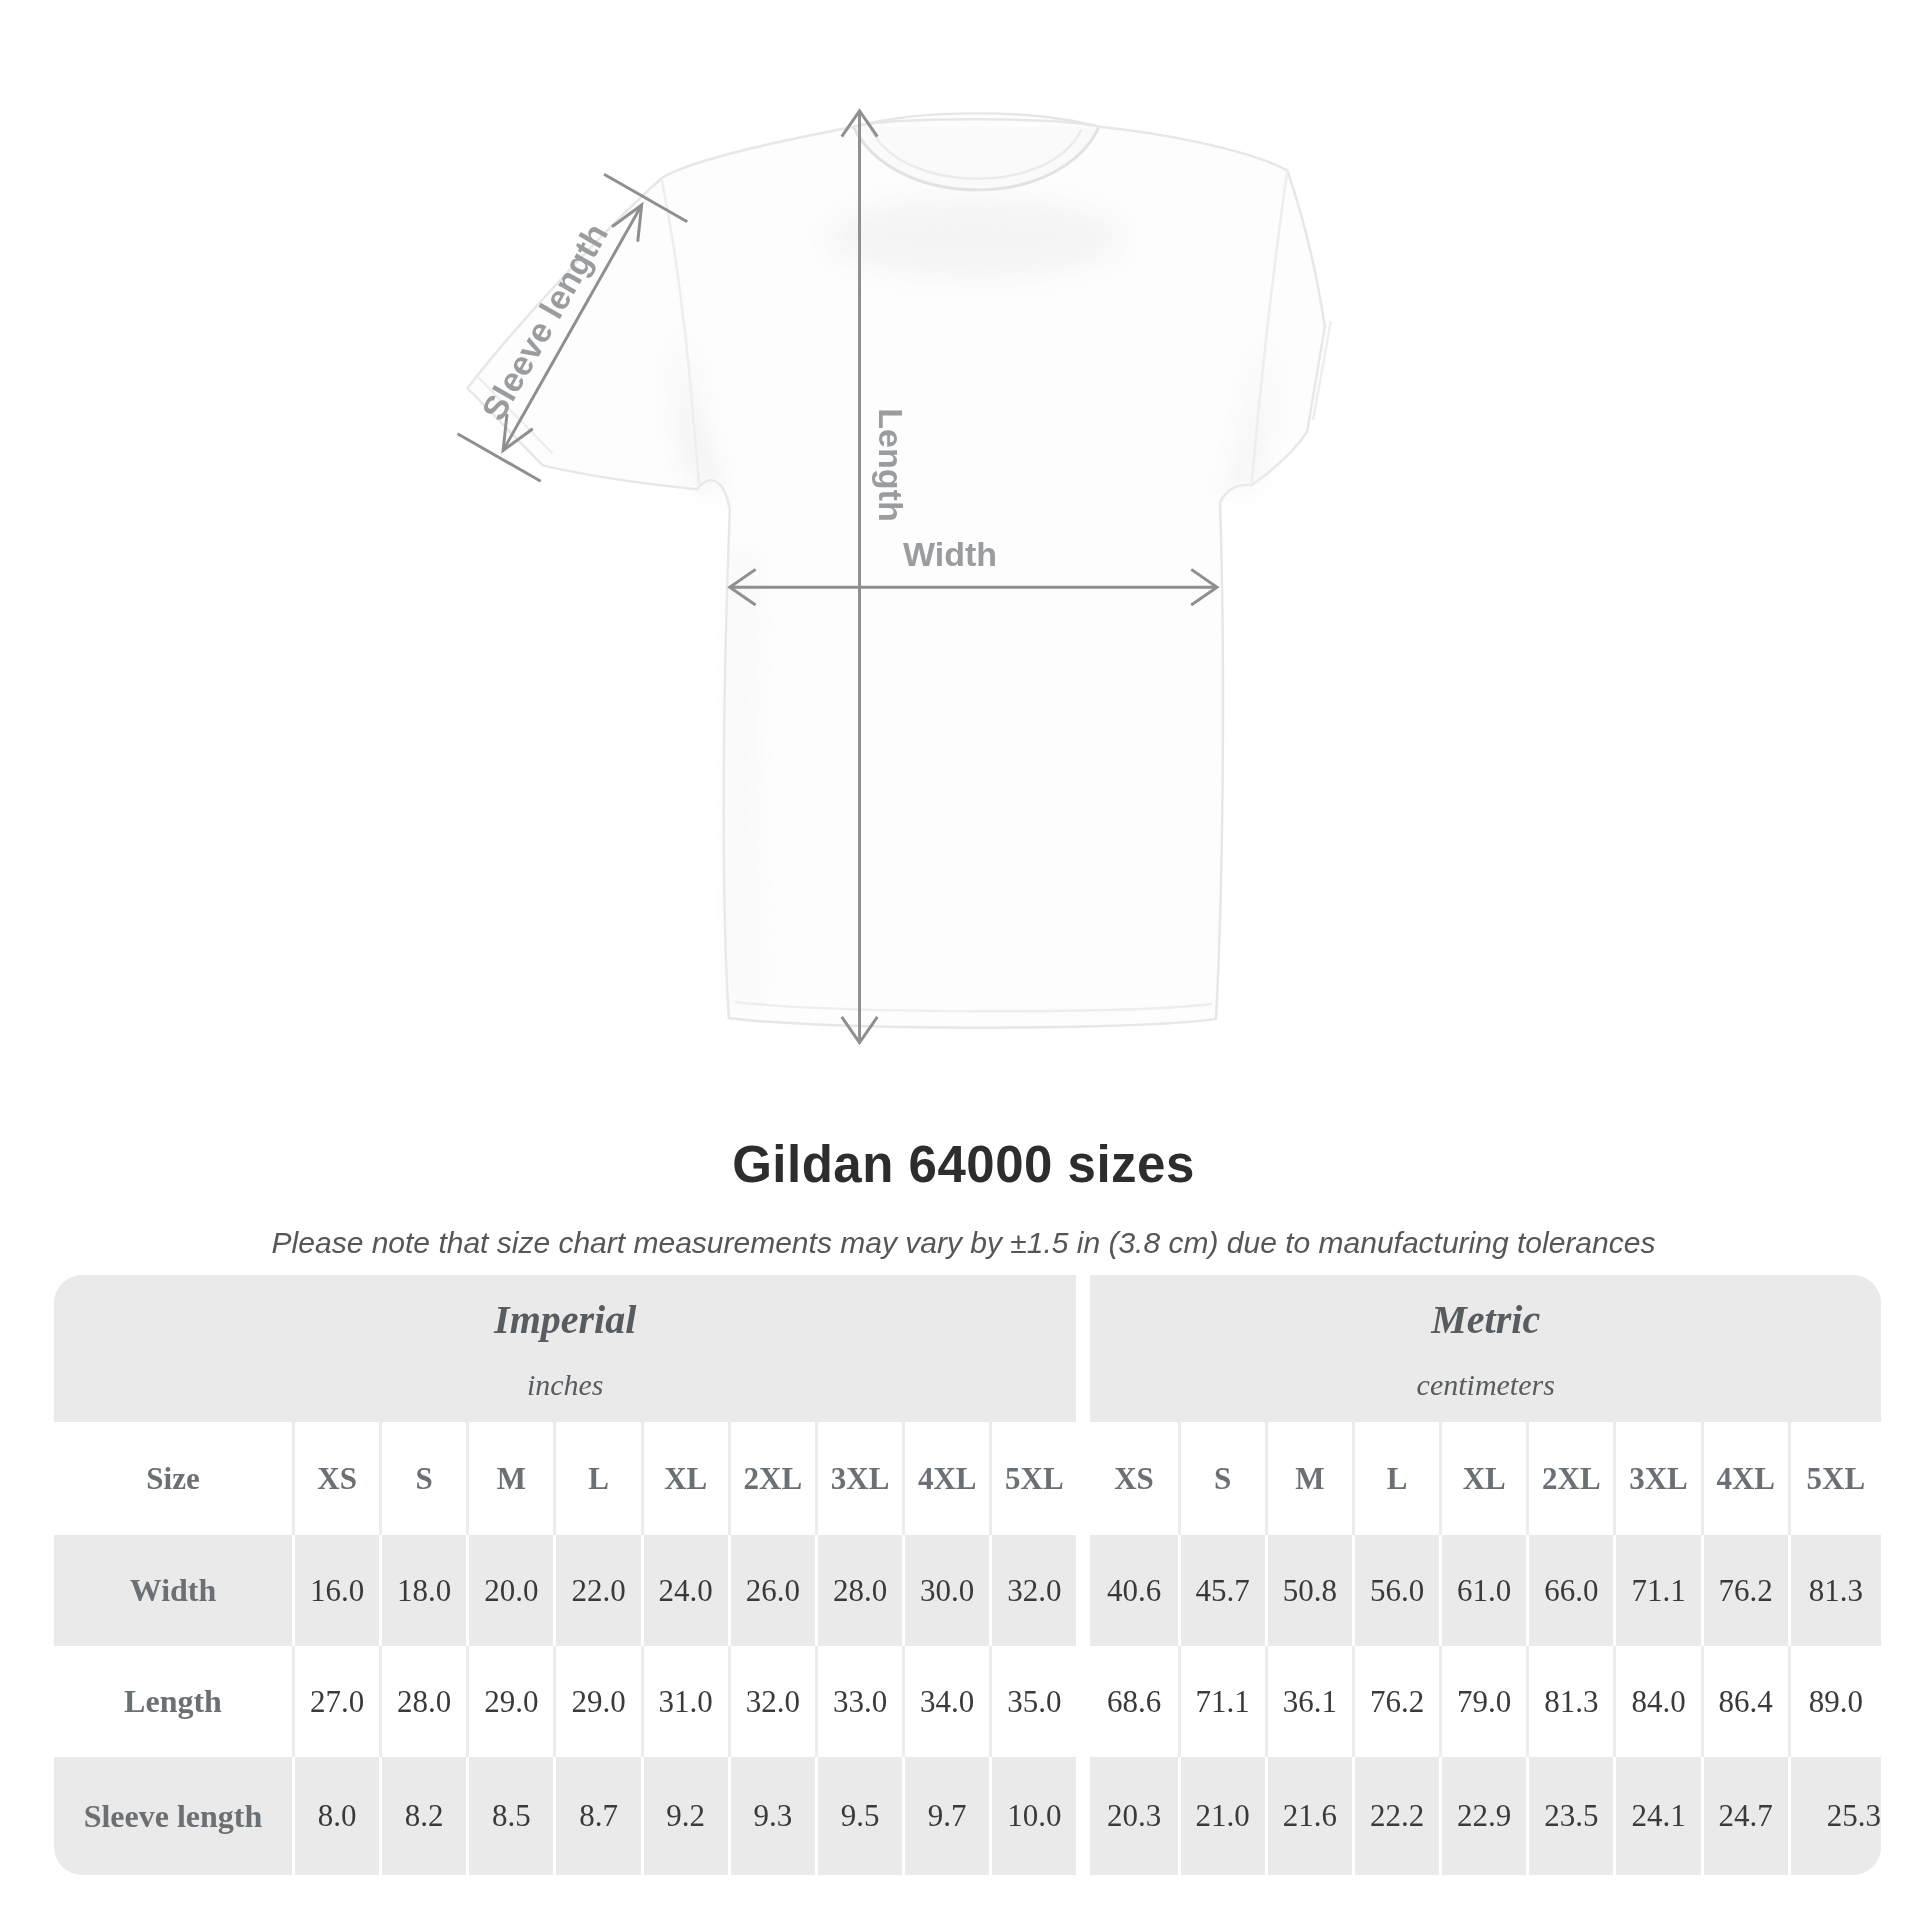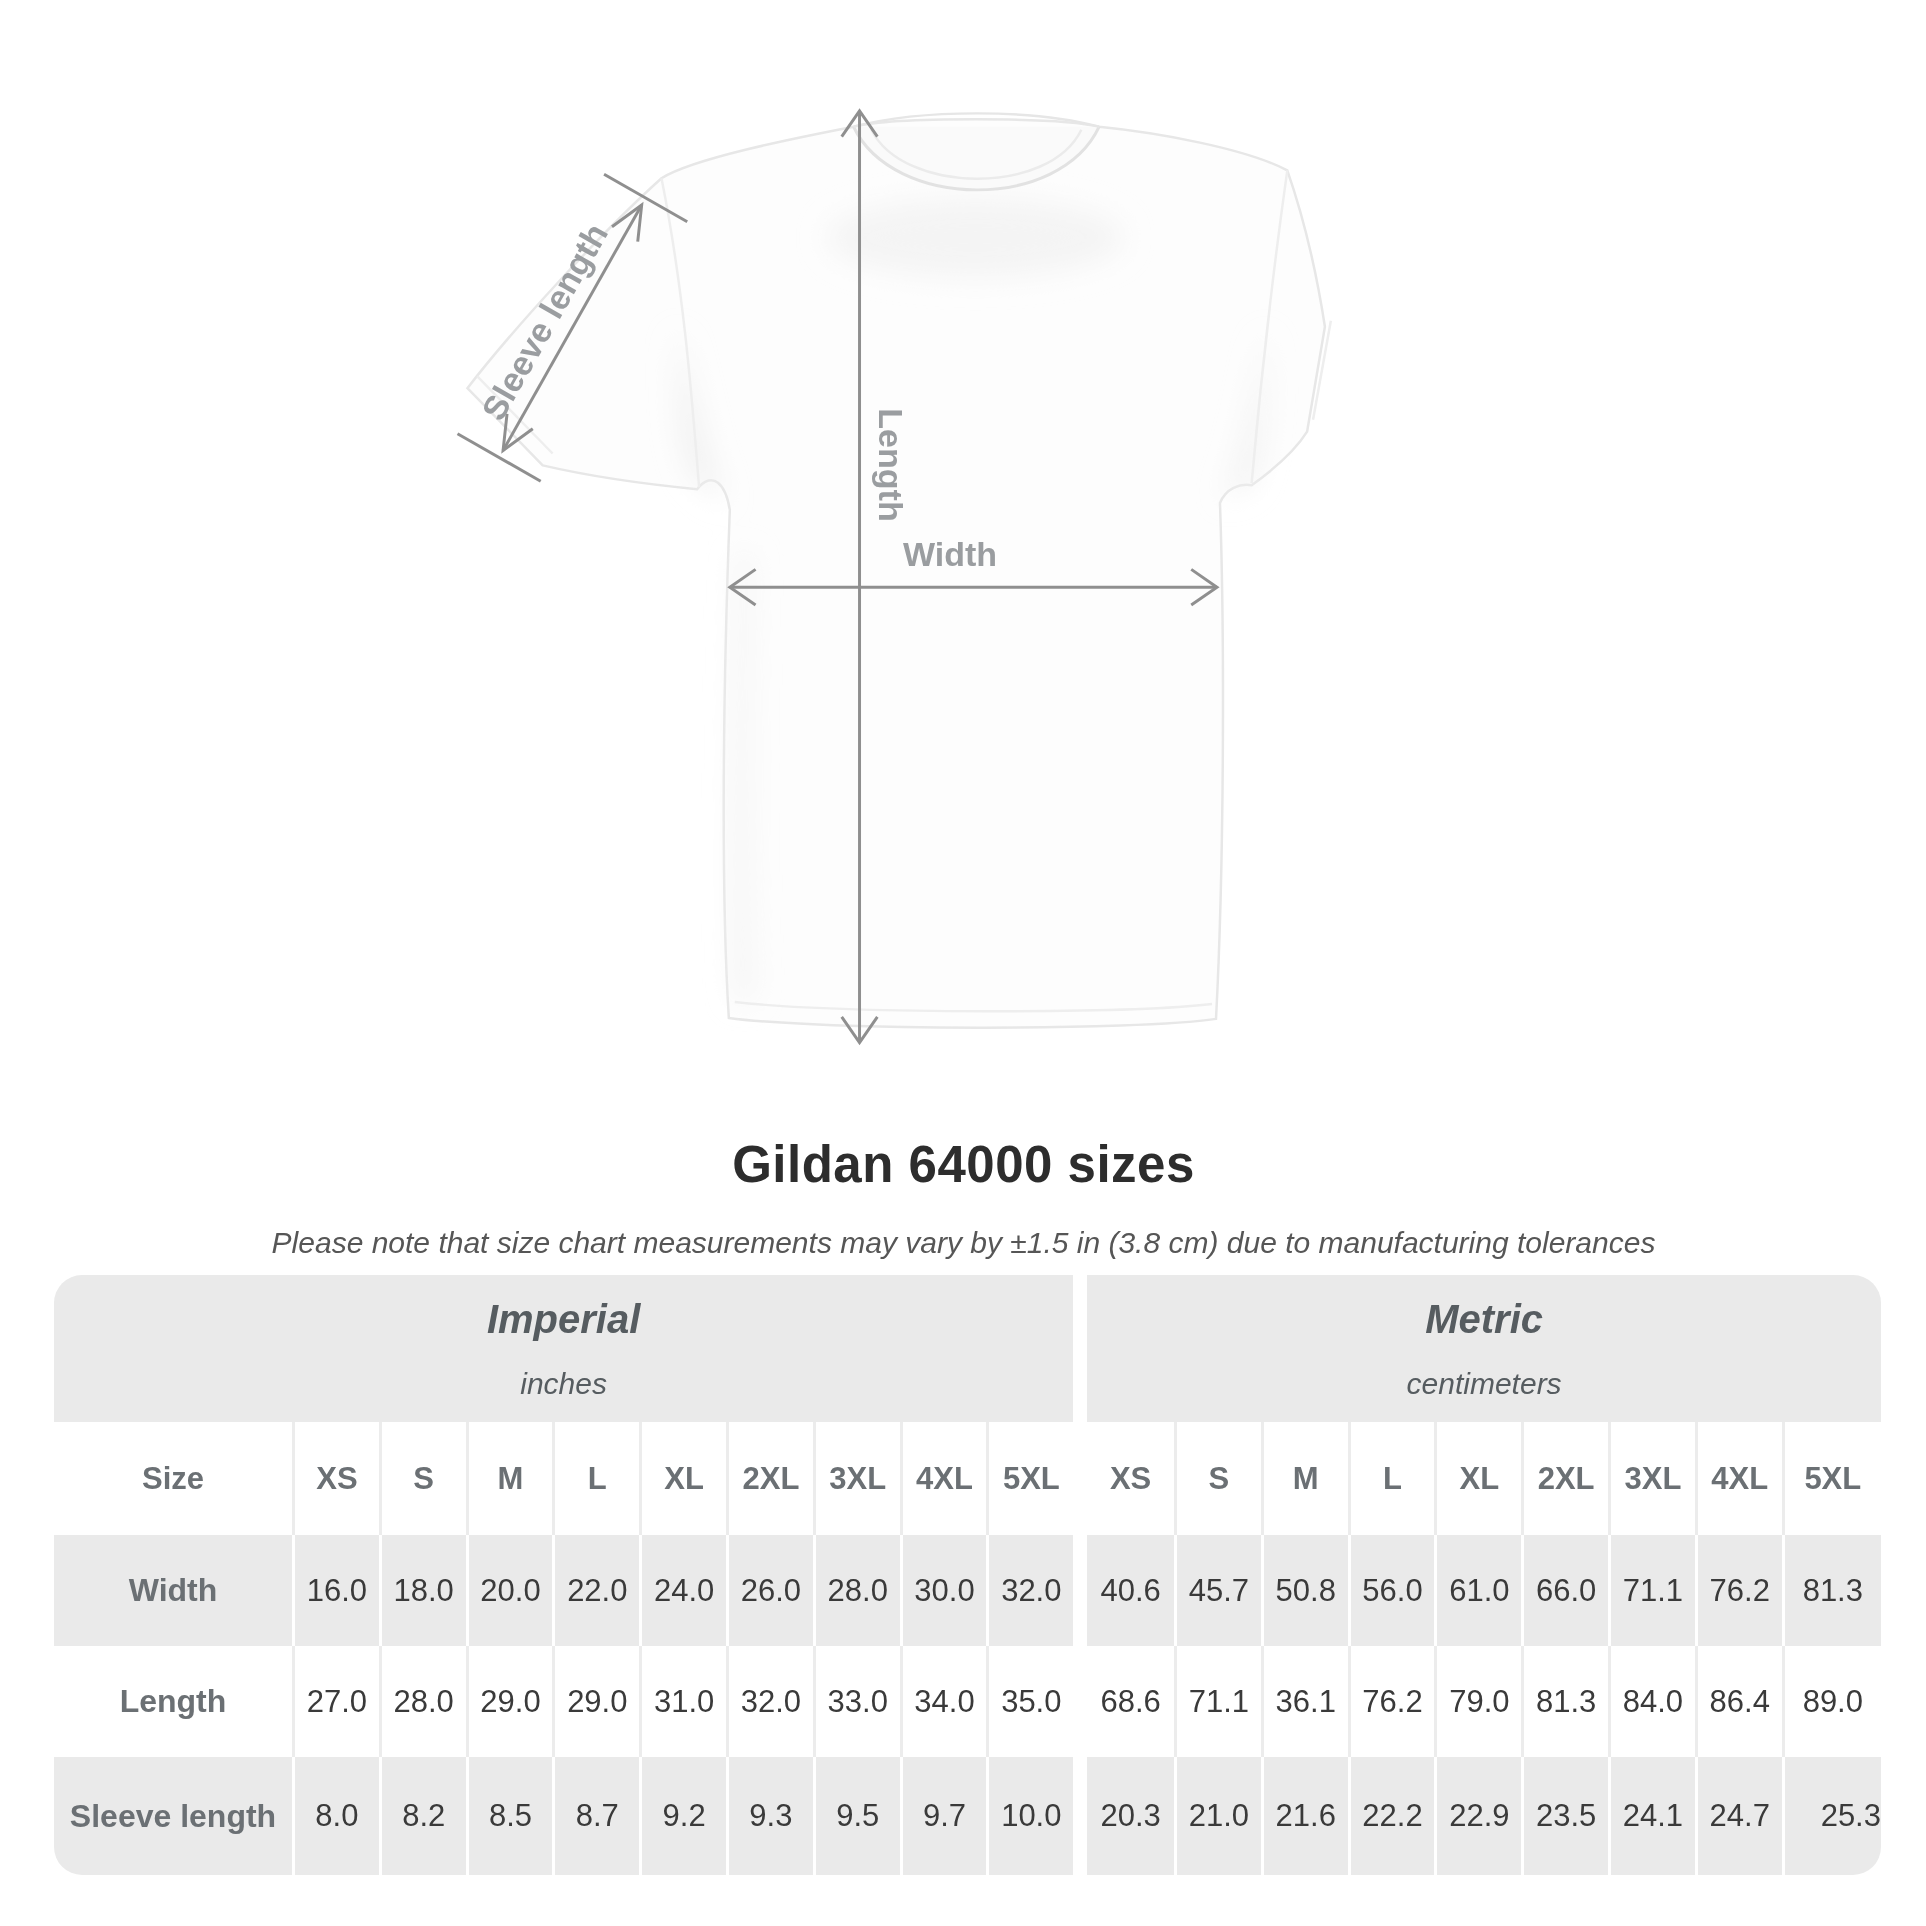--- a/index.html
+++ b/index.html
@@ -24,20 +24,21 @@
   .page-subtitle{
     position:absolute;left:0;top:1226px;width:1927px;text-align:center;
     font-size:30px;font-style:italic;color:#565656;
   }
   
   .size-table{
     position:absolute;left:54px;top:1275px;width:1827px;height:427px;
     display:grid;
     grid-template-columns:238px repeat(9,1fr) 14px repeat(9,1fr);
     grid-template-rows:147px 113px 111px 111px 118px;
+    font-family:Liberation Serif, serif;
   }
   .cell{display:flex;flex-direction:column;align-items:center;justify-content:center;}
   .sec-header{background:#eaeaea;}
   .sec-header.left{border-top-left-radius:28px;}
   .sec-header.right{border-top-right-radius:28px;}
   .sec-name{font-size:40px;font-weight:700;font-style:italic;color:#565c60;}
   .sec-unit{font-size:30px;font-style:italic;color:#565c60;margin-top:25px;}
   .row-white{background:#ffffff;}
   .row-gray{background:#eaeaea;}
   .divider-w{border-left:3px solid #ffffff;}

